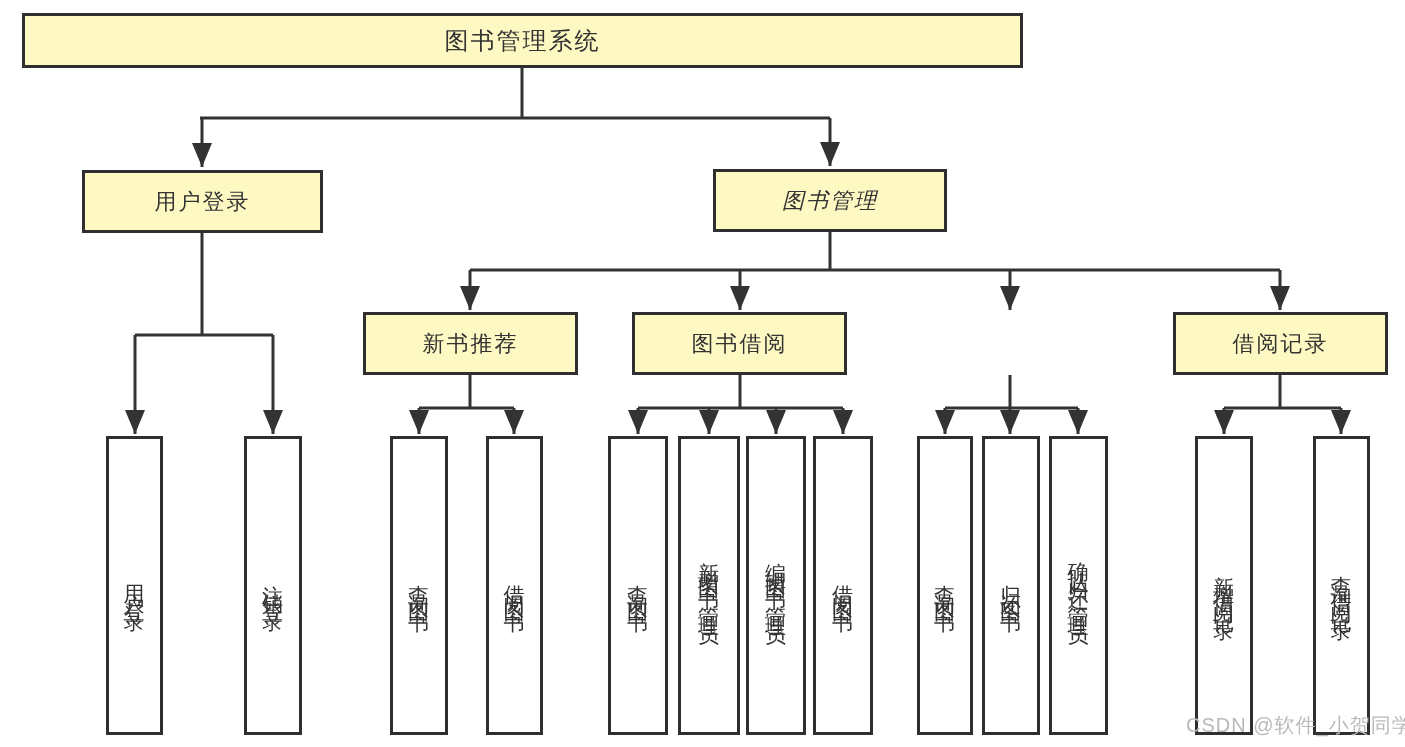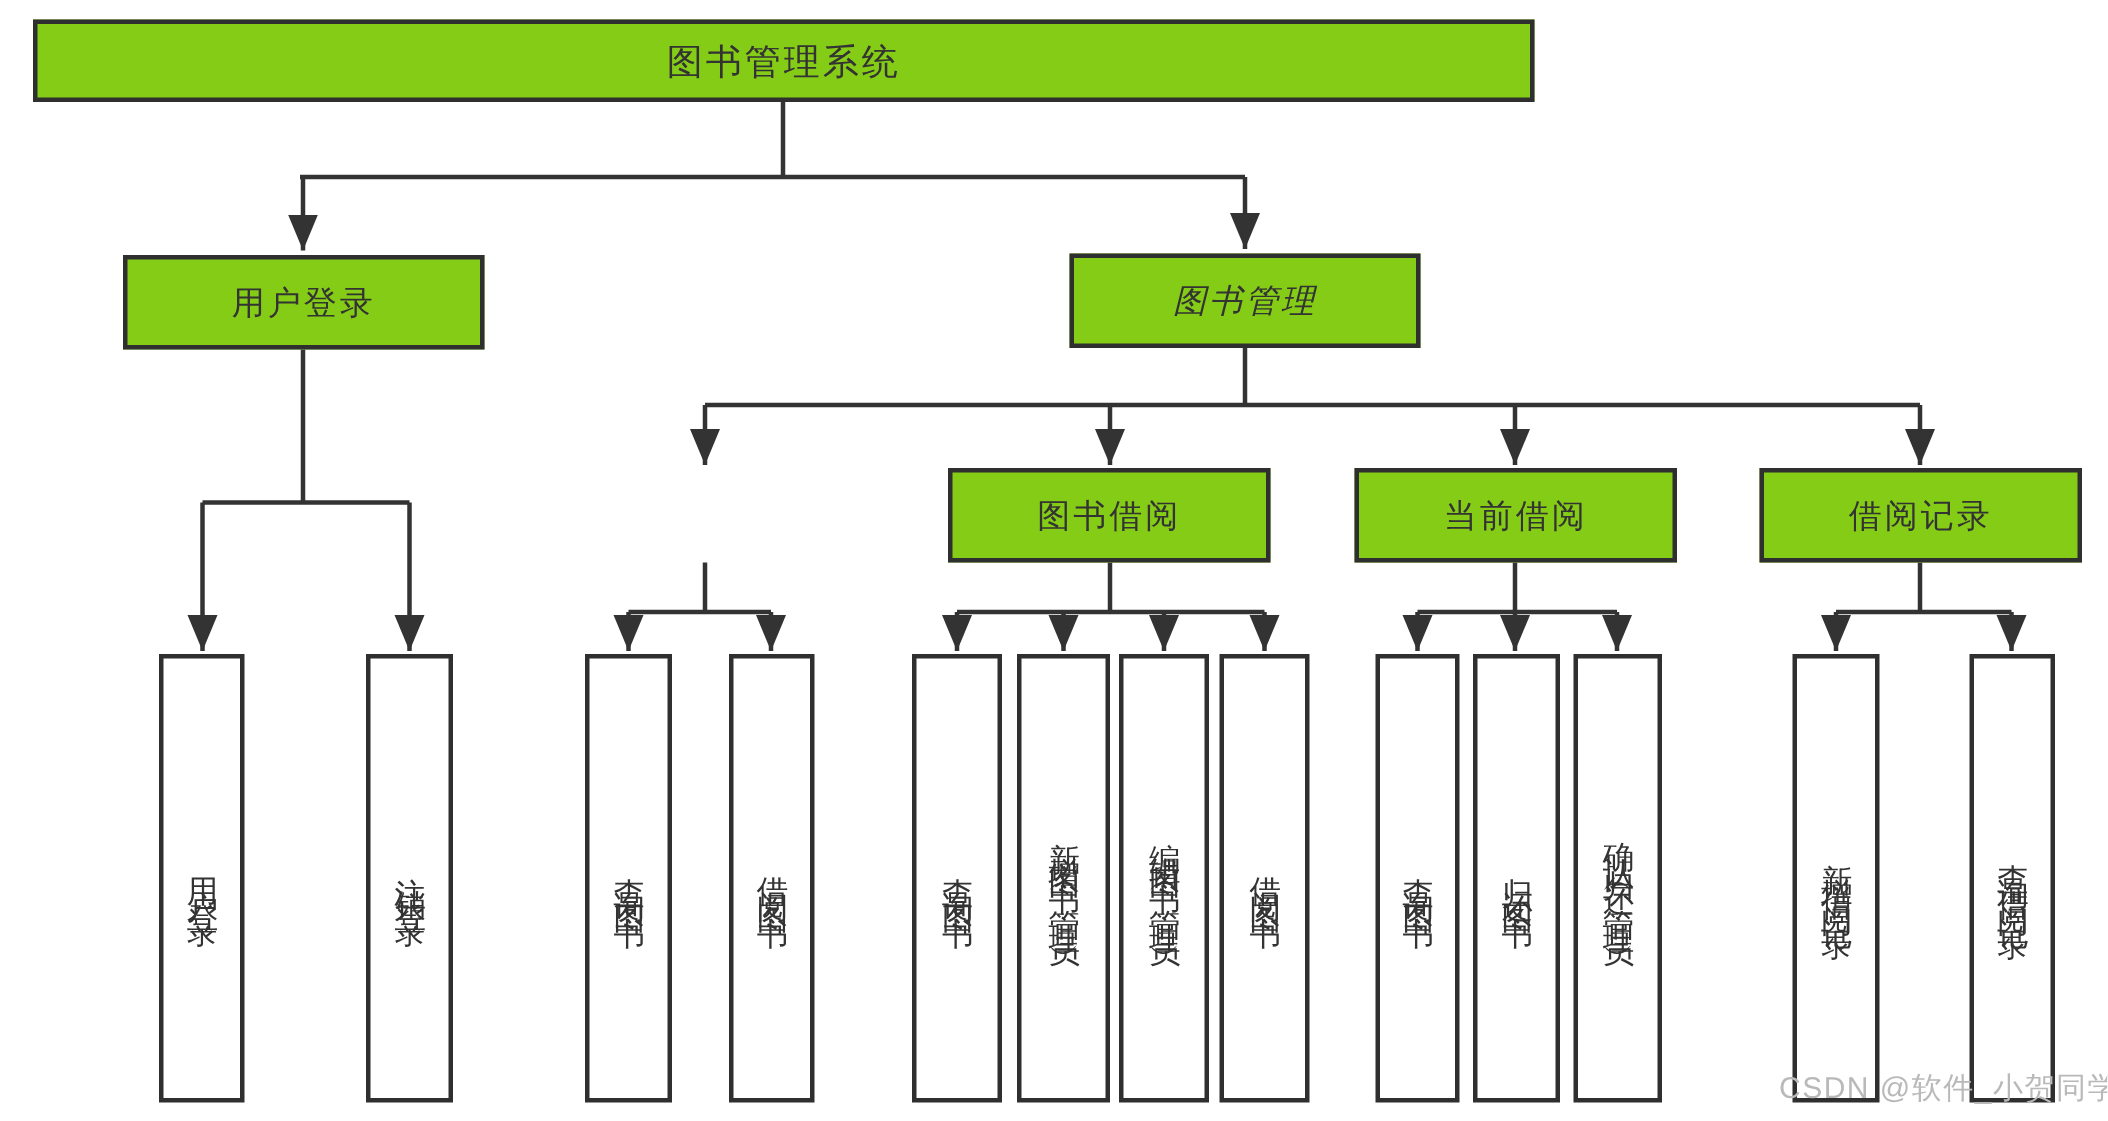--- a/index.html
+++ b/index.html
@@ -9,21 +9,21 @@
     background:#ffffff;
     font-family:"Liberation Sans", sans-serif;
     color:#333333;
     overflow:hidden;
   }
   #wires{position:absolute;left:0;top:0;z-index:1;}
   .hbox{
     position:absolute;
     box-sizing:border-box;
     border:3px solid #2f2f2f;
-    background:#84cc16;
+    background:#fef9c3;
     display:flex;align-items:center;justify-content:center;
     font-size:22px;letter-spacing:2px;
     z-index:2;
     white-space:nowrap;
   }
   .hbox.title{font-size:24px;}
   .vbox{
     position:absolute;
     box-sizing:border-box;
     border:3px solid #2f2f2f;
@@ -109,25 +109,25 @@
     <span>图书管理系统</span>
   </div>
 
   <div class="hbox" style="left:82px;top:170px;width:241px;height:63px;">
     <span>用户登录</span>
   </div>
   <div class="hbox" style="left:713px;top:169px;width:234px;height:63px;font-style:italic;">
     <span>图书管理</span>
   </div>
 
+  <div class="hbox" style="left:363px;top:312px;width:215px;height:63px;">
+    <span>新书推荐</span>
+  </div>
   <div class="hbox" style="left:632px;top:312px;width:215px;height:63px;">
     <span>图书借阅</span>
-  </div>
-  <div class="hbox" style="left:903px;top:312px;width:215px;height:63px;">
-    <span>当前借阅</span>
   </div>
   <div class="hbox" style="left:1173px;top:312px;width:215px;height:63px;">
     <span>借阅记录</span>
   </div>
 
   <div class="vbox" style="left:106px;width:57px;">
     <span>用户登录</span>
   </div>
   <div class="vbox" style="left:244px;width:58px;">
     <span>注销登录</span>

